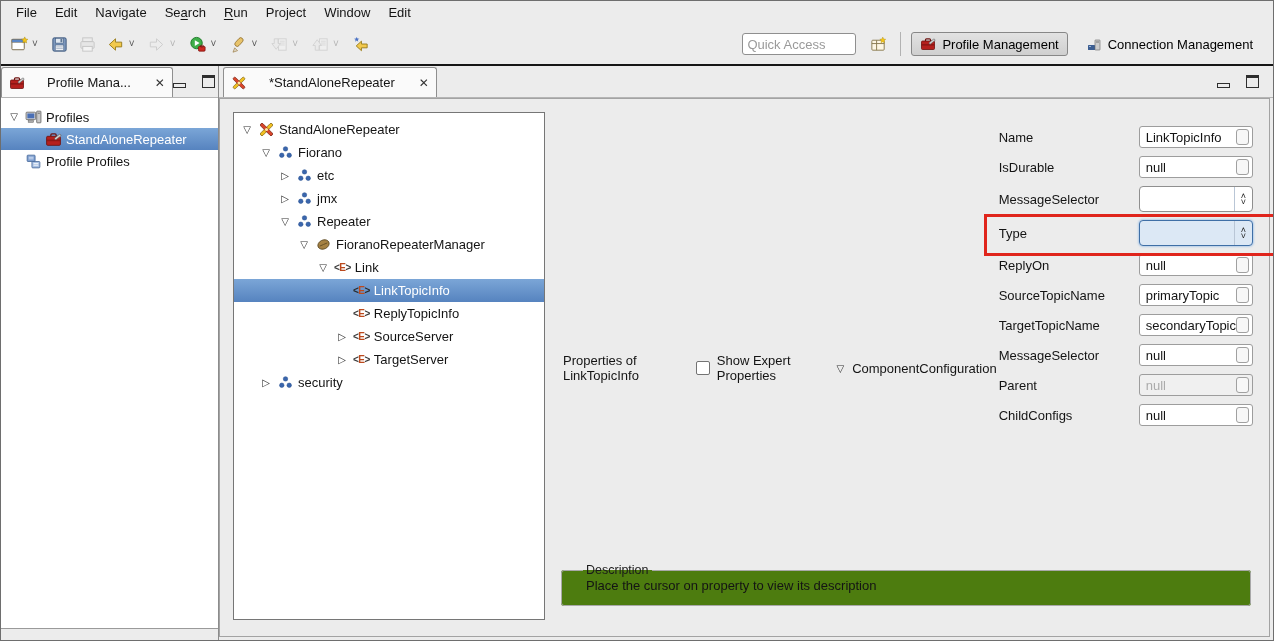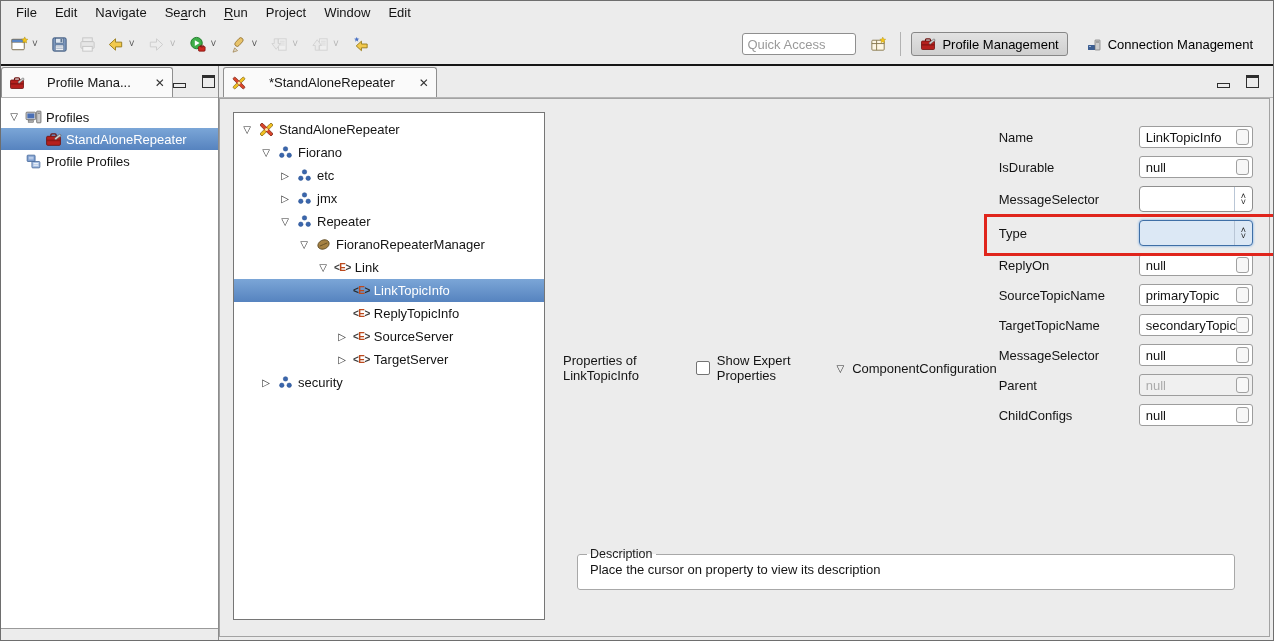--- a/index.html
+++ b/index.html
@@ -69,21 +69,21 @@
   .tfield{flex:1;height:20px;background:#fff;border:1px solid #9d9d9d;border-radius:3px;display:flex;align-items:center;padding:0 3px 0 6px;min-width:0}
   .tval{flex:1;overflow:hidden;white-space:nowrap}
   .fbtn{width:11px;height:14px;flex:none;border:1px solid #a0a0a0;border-radius:3px;background:#f7f7f7}
   .tfield.disabled{background:#f0f0f0;color:#ababab}
   .combo{flex:1;height:24px;background:#fff;border:1px solid #8f8f8f;border-radius:4px;display:flex;align-items:center;padding-left:6px;min-width:0}
   .combo .spin{margin-left:auto;align-self:stretch;display:flex;flex-direction:column;align-items:center;justify-content:center;
     border-left:1px solid #b9c6d6;padding:0 6px;font-size:9px;line-height:6px;color:#222}
   .combo.focused{background:#dce8f5;border:1px solid #3f6fa6;box-shadow:0 0 2px 1px #b3cde9}
   .prop-row.annotated{position:relative}
   .redbox{position:absolute;left:-13px;top:-6px;width:327px;height:36px;border:3px solid #e0251c;z-index:4;pointer-events:none}
-  .desc{position:absolute;left:4px;right:8px;bottom:14px;height:40px;border:1px solid #a8a8a8;border-radius:3px;margin:16px;padding:1px 12px 0;background:#ffffff}
+  .desc{position:absolute;left:4px;right:8px;bottom:14px;height:40px;border:1px solid #a8a8a8;border-radius:3px;margin:0;padding:1px 24px 0;background:#4d7c0f}
   .desc legend{font-size:12.5px;padding:0 3px;margin-left:-3px;color:#1a1a1a}
 </style>
 </head>
 <body>
 
 <div class="window">
 
   <div class="menubar" id="menubar">
       <span class="menu-item">File</span>
       <span class="menu-item">Edit</span>

